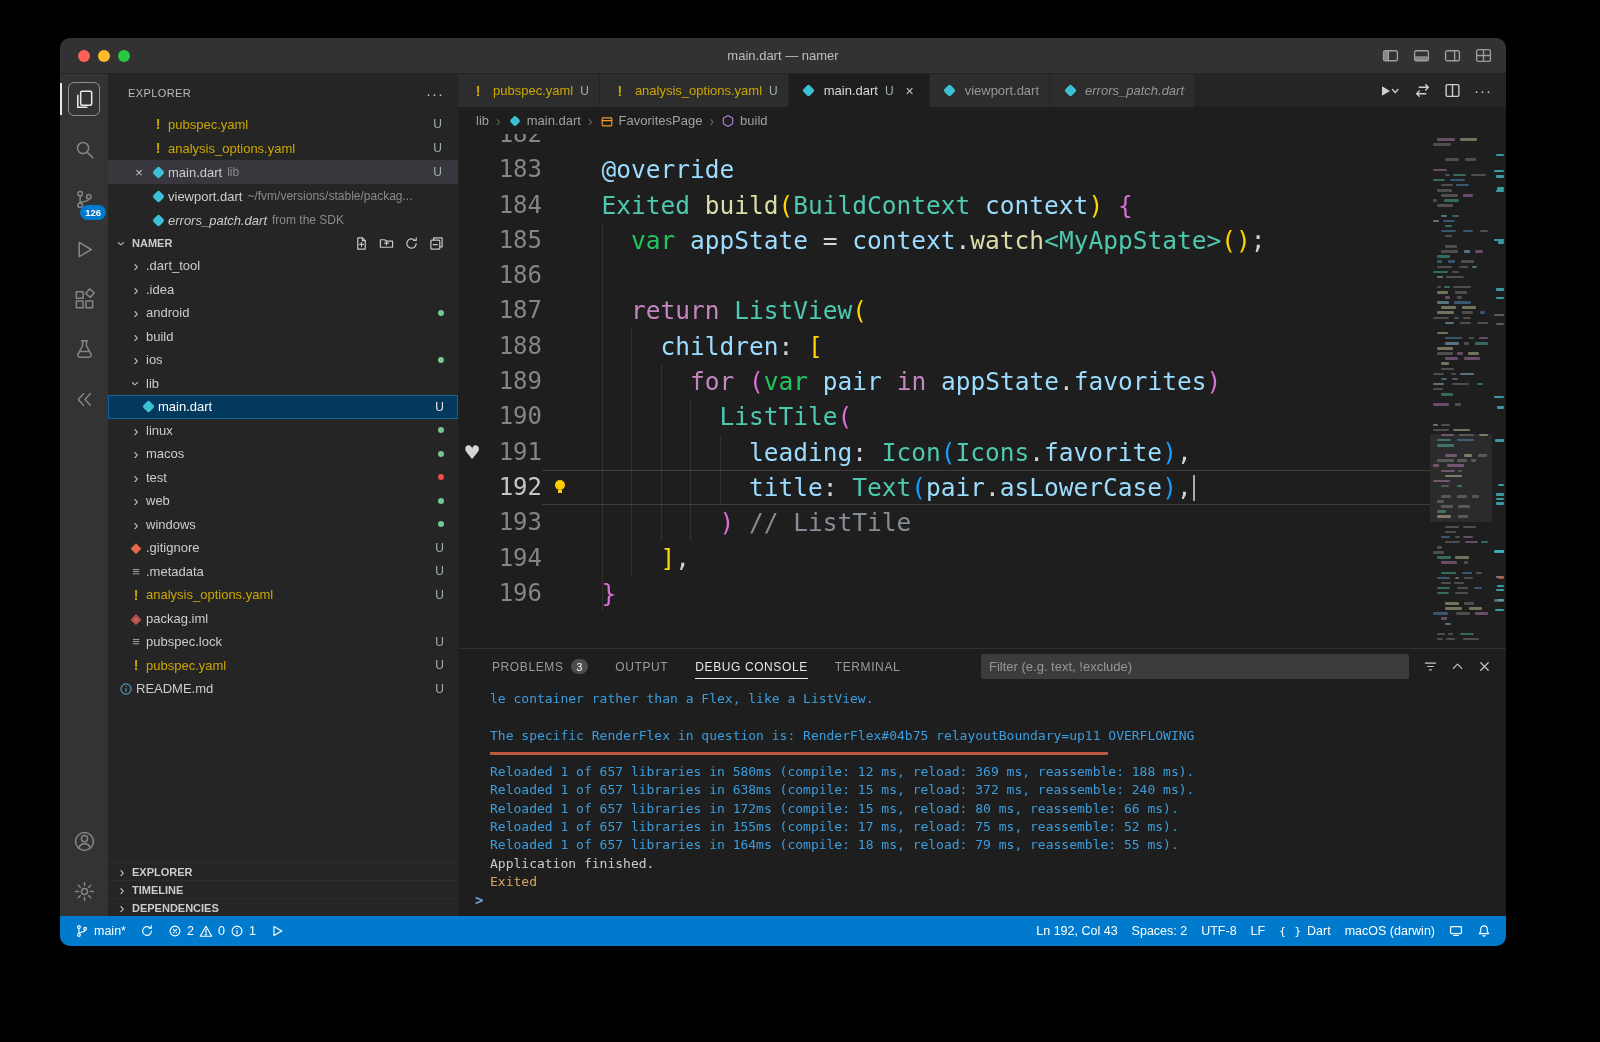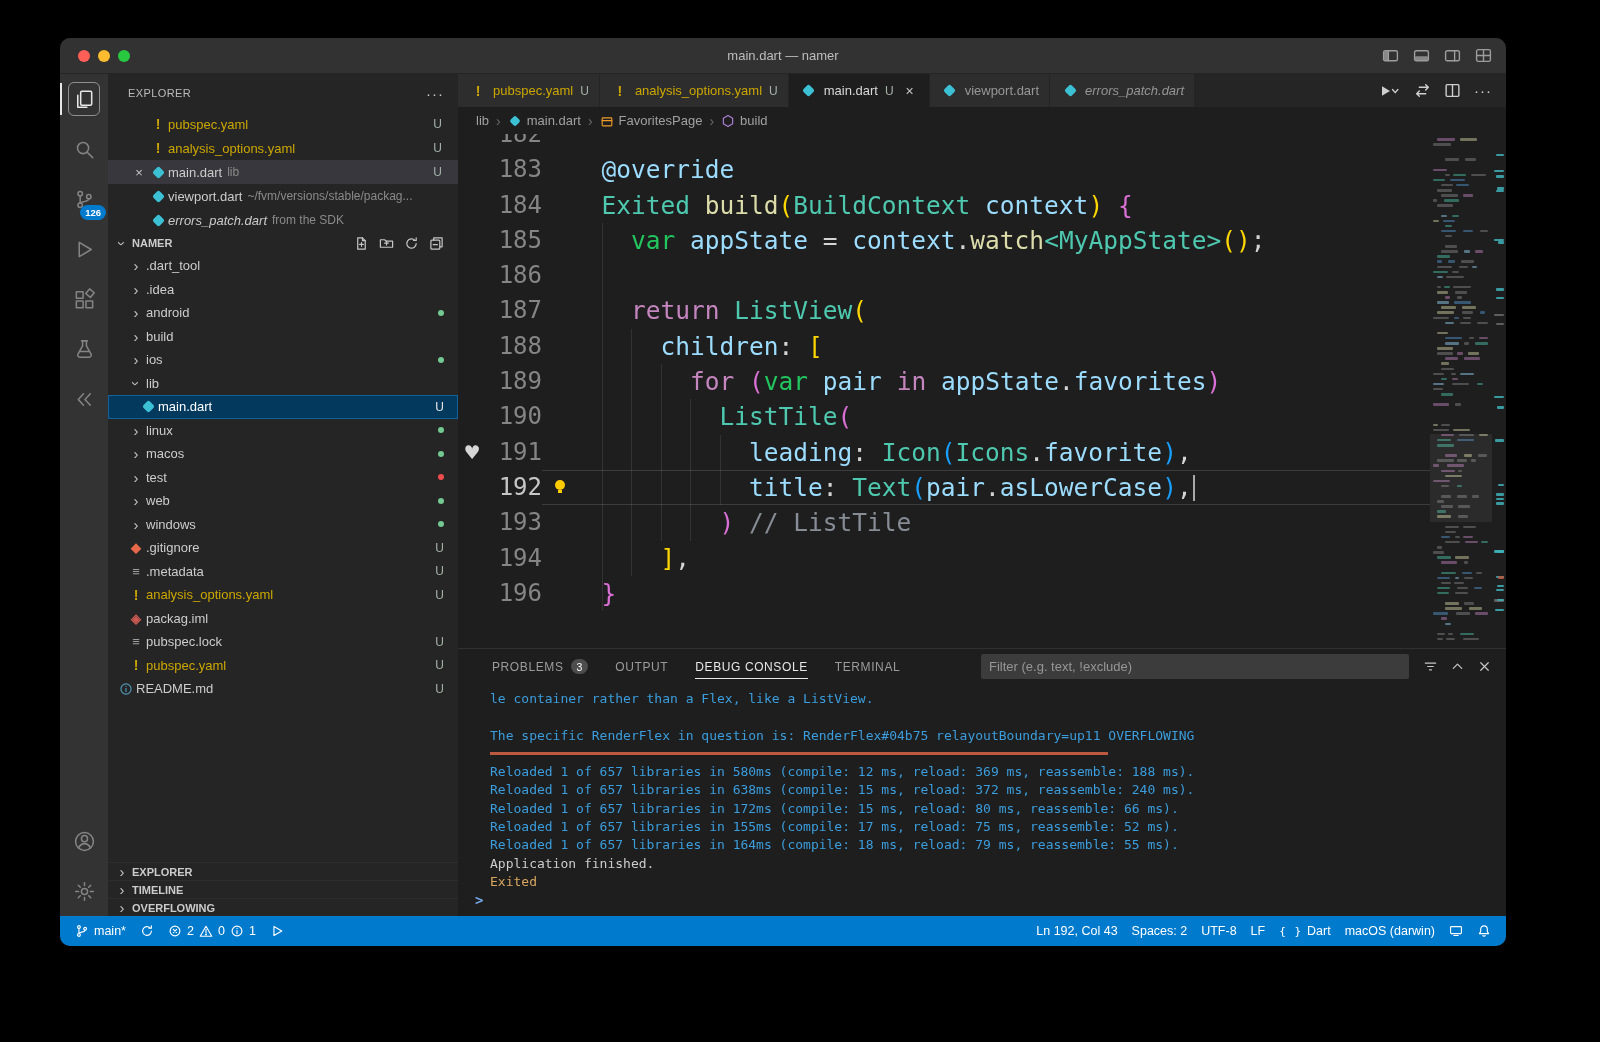--- a/index.html
+++ b/index.html
@@ -426,21 +426,21 @@
           <div class="bottom-sect">
             <span class="chev">›</span>
             <span>EXPLORER</span>
           </div>
           <div class="bottom-sect">
             <span class="chev">›</span>
             <span>TIMELINE</span>
           </div>
           <div class="bottom-sect">
             <span class="chev">›</span>
-            <span>OVERFLOWING</span>
+            <span>DEPENDENCIES</span>
           </div>
         </div>
     </div>
 
     <div class="editor-col">
       <div class="tabsbar">
         <div class="tabs">
             <div class="tab">
               <span class="fi fi-warn">!</span>
               <span class="lbl warn">pubspec.yaml</span>

